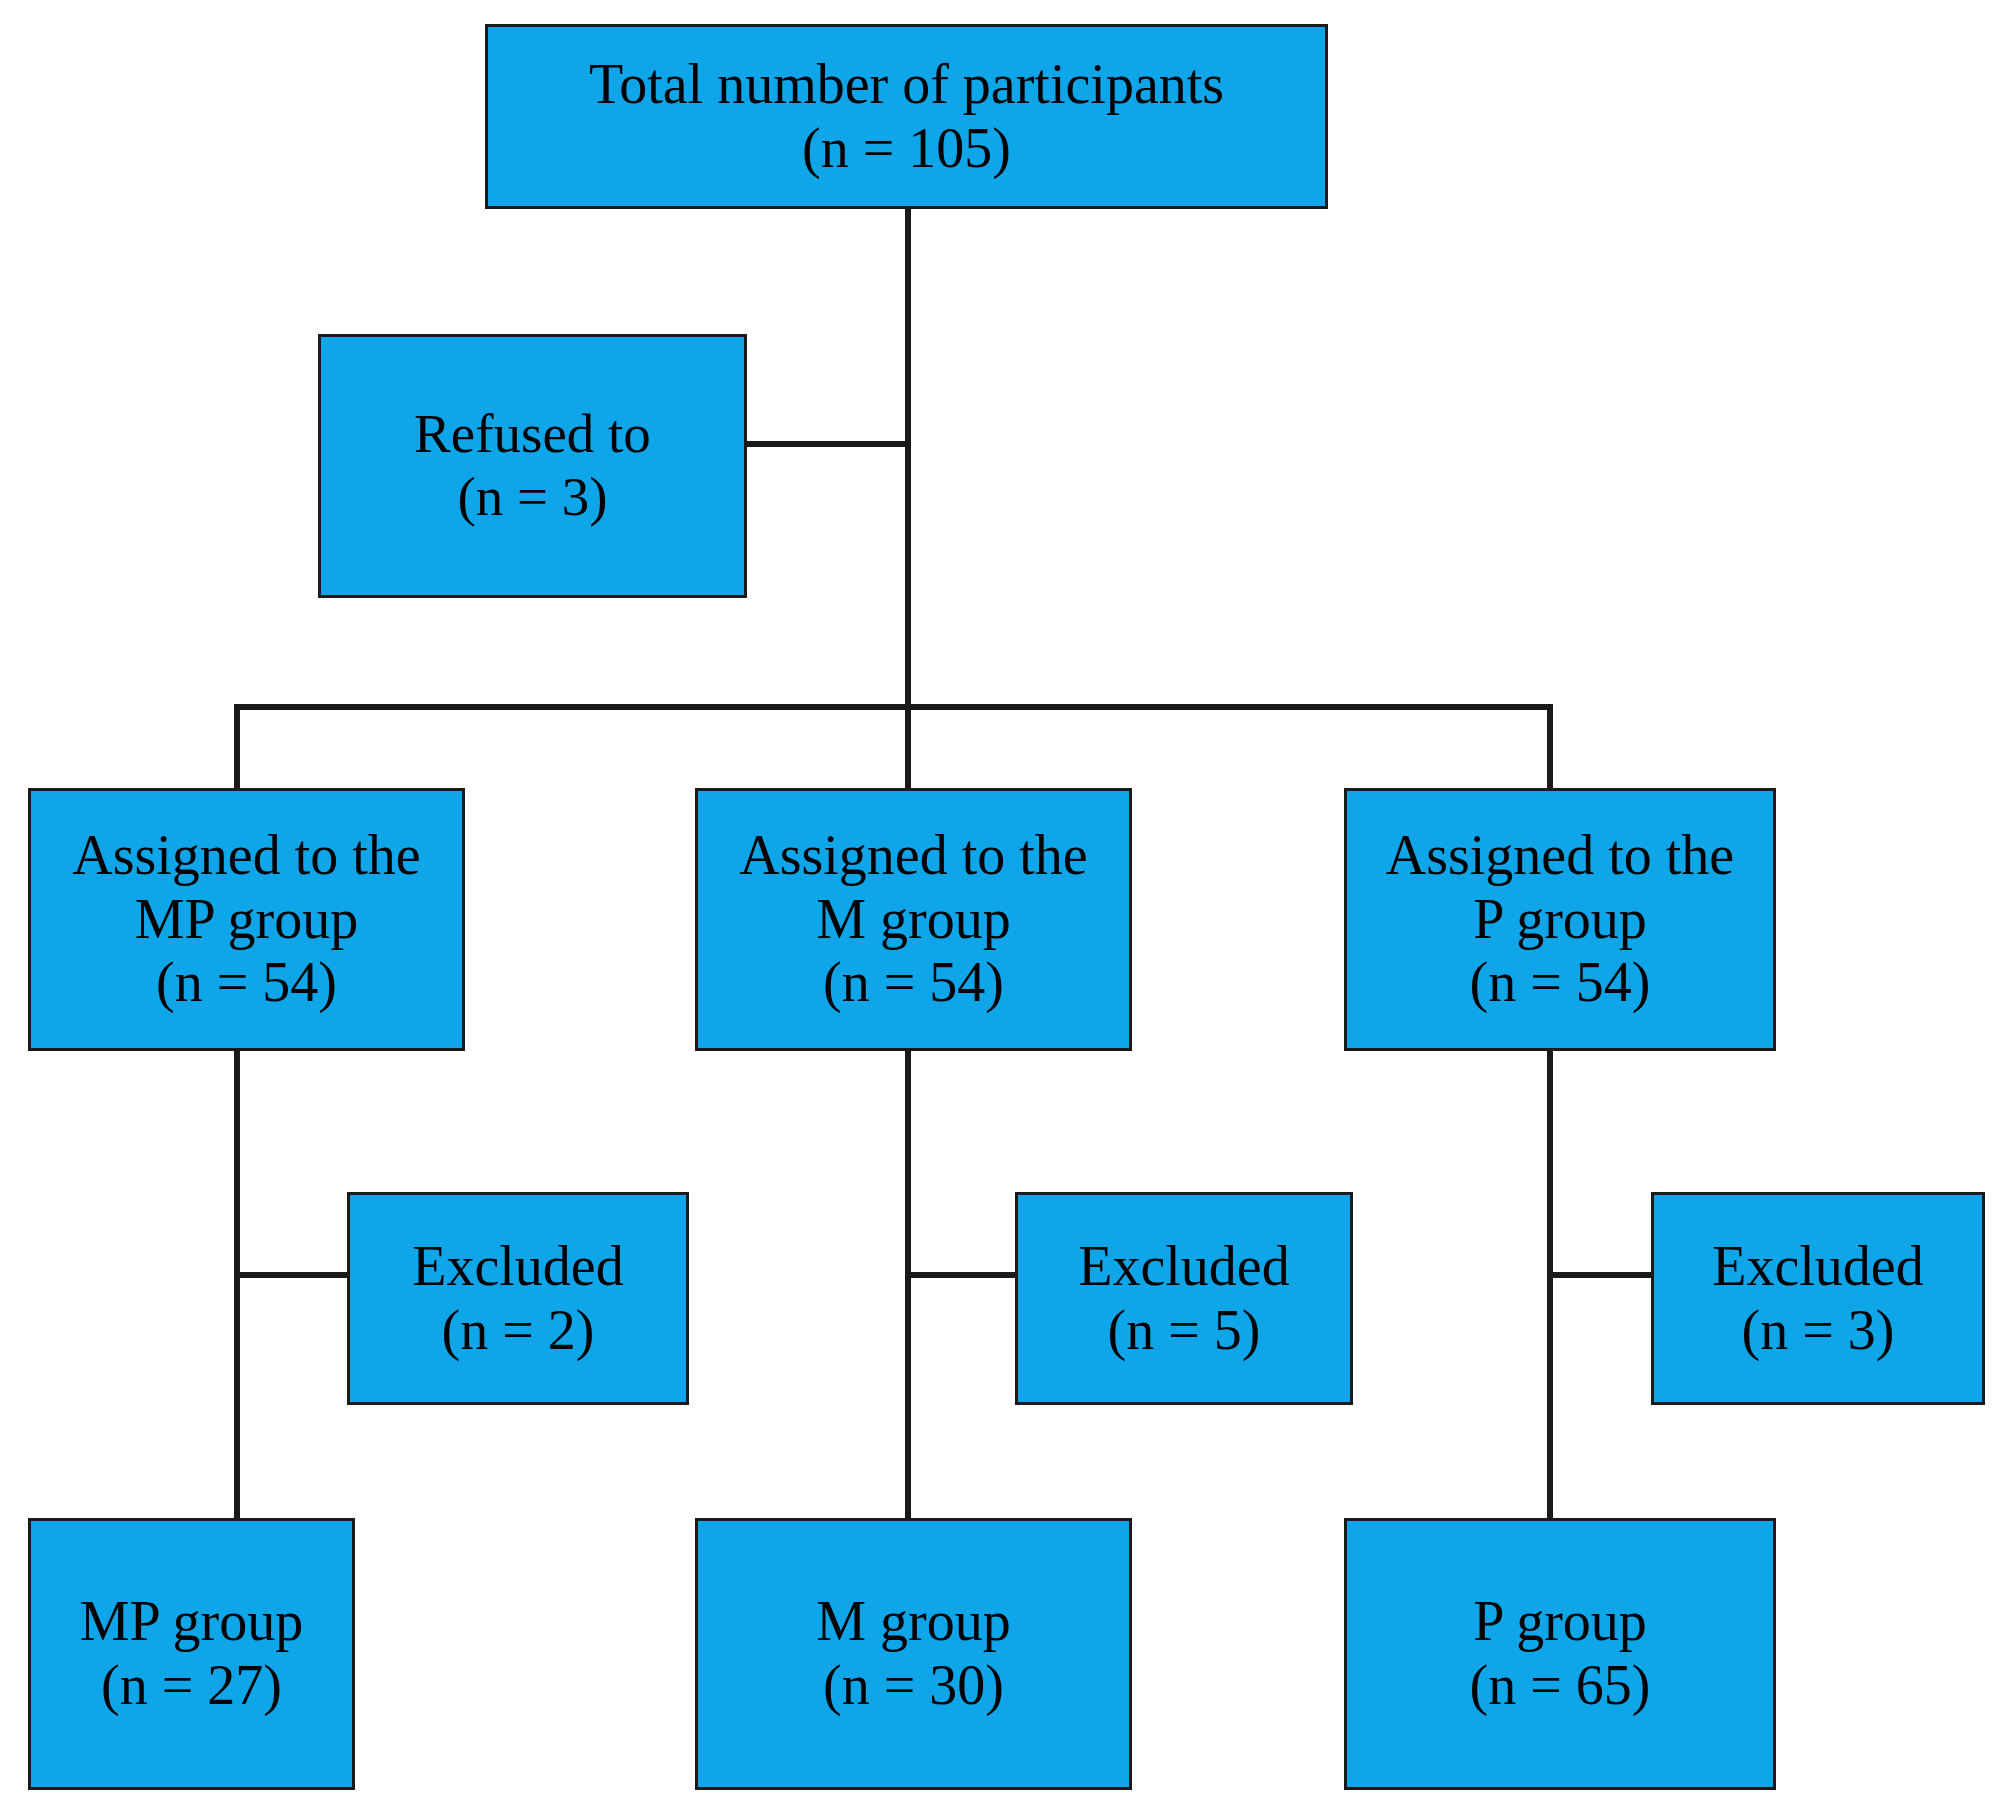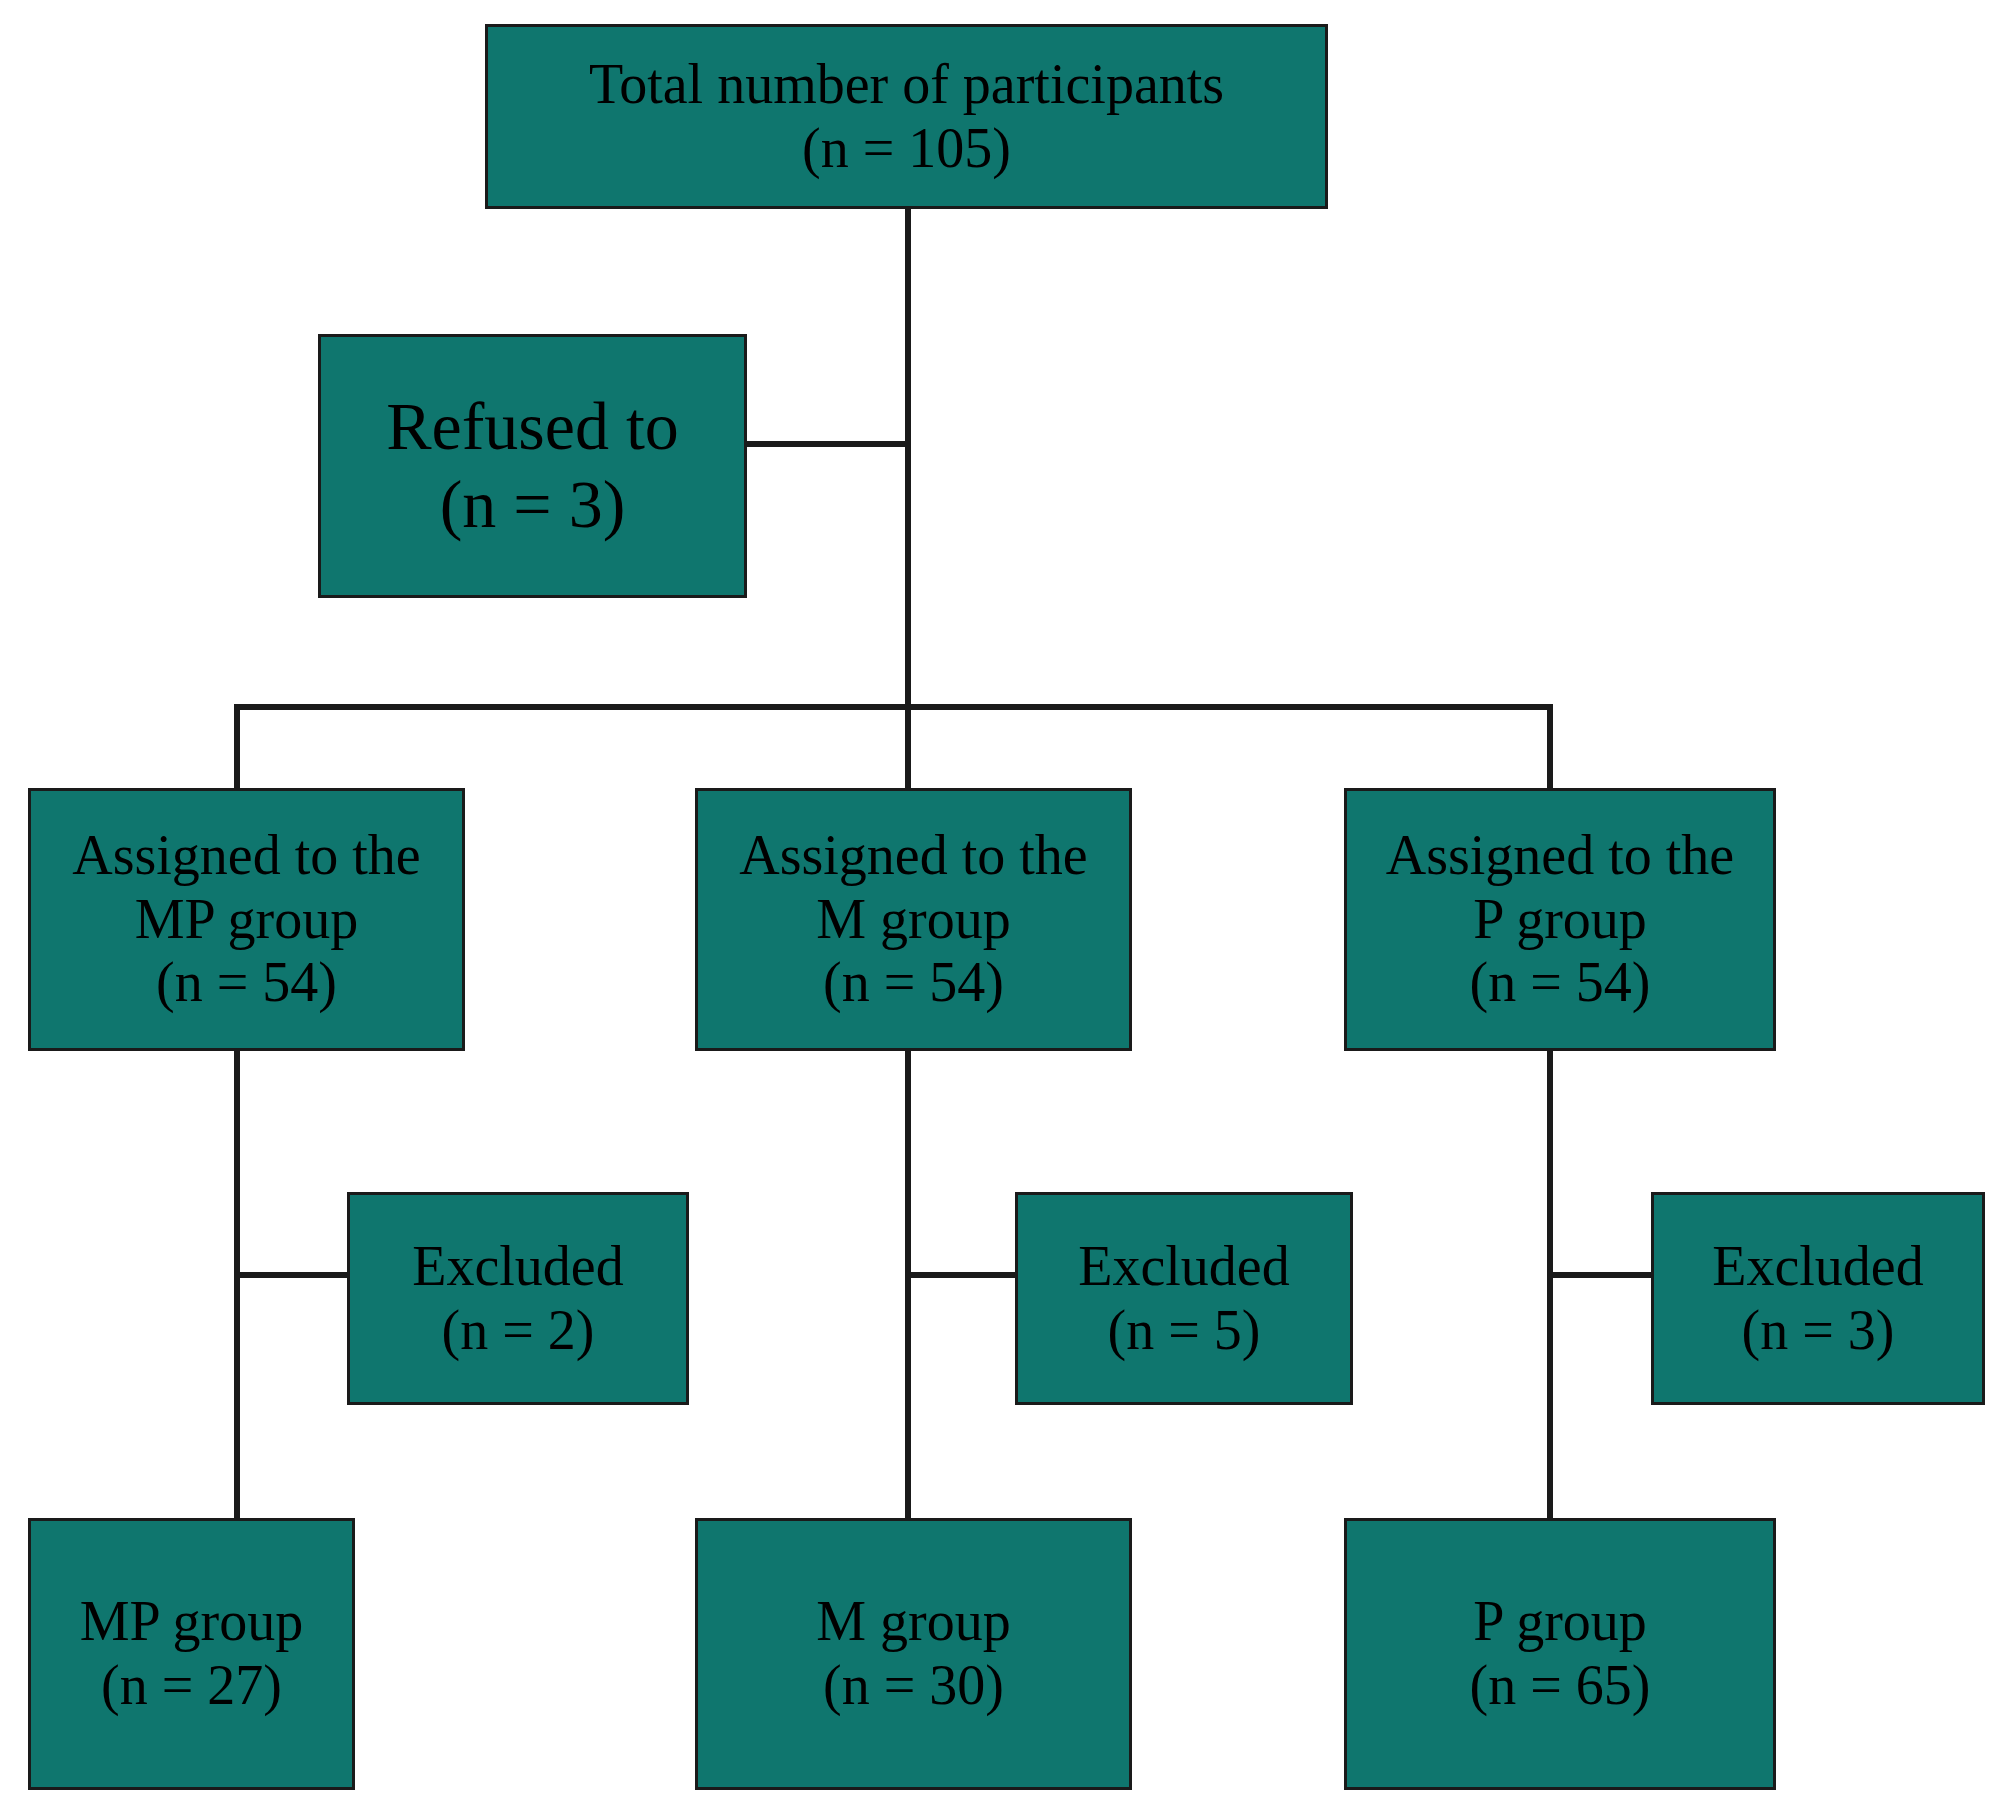--- a/index.html
+++ b/index.html
@@ -13,38 +13,38 @@
     width: 2013px;
     height: 1821px;
     background: #ffffff;
     font-family: "Liberation Serif", "DejaVu Serif", serif;
     overflow: hidden;
   }
   .node {
     position: absolute;
     box-sizing: border-box;
     border: 3.8px solid #1a1a1a;
-    background: #0f766e;
+    background: #0ea5e9;
     display: flex;
     flex-direction: column;
     align-items: center;
     justify-content: center;
     text-align: center;
     color: #000000;
     line-height: 1.14;
     z-index: 3;
   }
   .node .line {
     display: block;
     white-space: nowrap;
   }
 
   
   #node-total        { left: 485px;  top: 24px;   width: 843px;  height: 185px; font-size: 56px; }
-  #node-refused      { left: 318px;  top: 334px;  width: 429px;  height: 264px; font-size: 68px; }
+  #node-refused      { left: 318px;  top: 334px;  width: 429px;  height: 264px; font-size: 55px; }
   #node-assign-mp    { left: 28px;   top: 788px;  width: 437px;  height: 263px; font-size: 56px; }
   #node-assign-m     { left: 695px;  top: 788px;  width: 437px;  height: 263px; font-size: 56px; }
   #node-assign-p     { left: 1344px; top: 788px;  width: 432px;  height: 263px; font-size: 56px; }
   #node-excl-mp      { left: 347px;  top: 1192px; width: 342px;  height: 213px; font-size: 56px; }
   #node-excl-m       { left: 1015px; top: 1192px; width: 338px;  height: 213px; font-size: 56px; }
   #node-excl-p       { left: 1651px; top: 1192px; width: 334px;  height: 213px; font-size: 56px; }
   #node-final-mp     { left: 28px;   top: 1518px; width: 327px;  height: 272px; font-size: 56px; }
   #node-final-m      { left: 695px;  top: 1518px; width: 437px;  height: 272px; font-size: 56px; }
   #node-final-p      { left: 1344px; top: 1518px; width: 432px;  height: 272px; font-size: 56px; }
 

